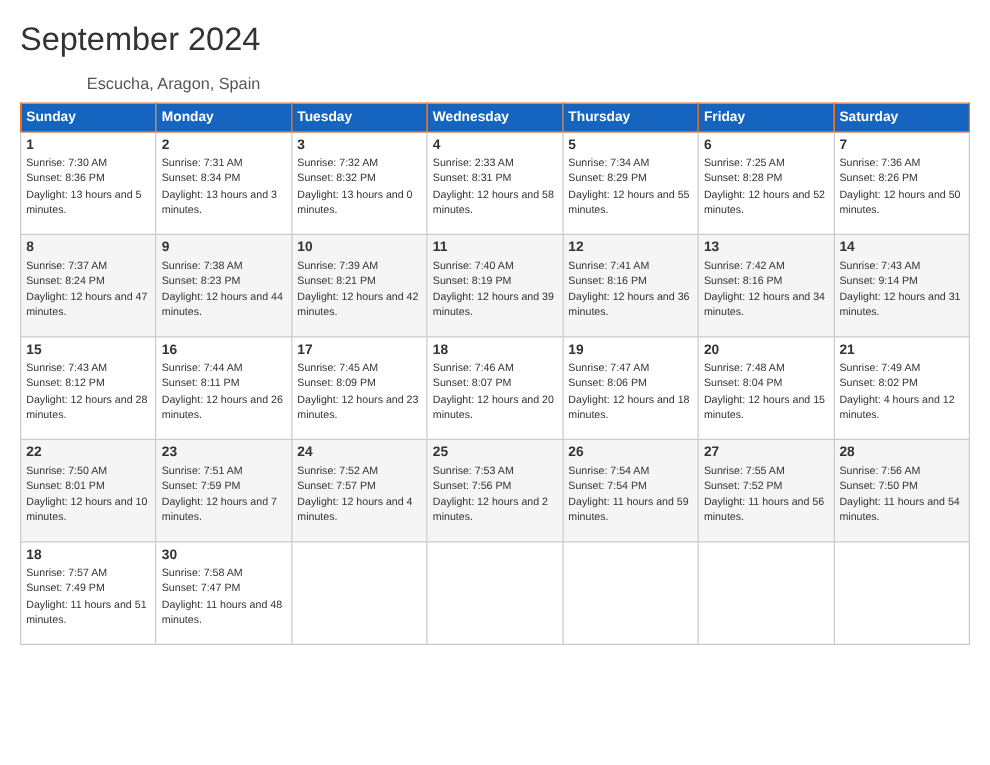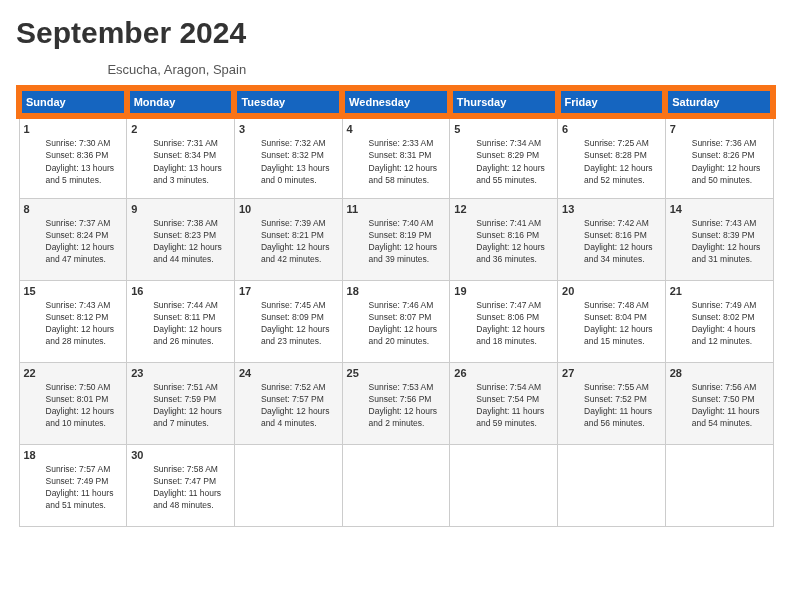--- a/index.html
+++ b/index.html
@@ -37,42 +37,42 @@
       color: #1565c0;
     }
     .logo-icon {
       width: 32px;
       height: 28px;
     }
     .title-block {
       text-align: right;
     }
     .month-title {
-      font-size: 30px;
-      font-weight: bold;
+      font-size: 26px;
+      font-weight: normal;
       color: #333;
     }
     .subtitle {
       font-size: 13px;
       color: #555;
       margin-top: 12px;
     }
     table {
       width: 100%;
       border-collapse: collapse;
       table-layout: fixed;
     }
     th {
       background-color: #1565c0;
       color: #fff;
       font-size: 11px;
       font-weight: bold;
       padding: 5px 4px;
       text-align: left;
-      border: 6px solid #f97316;
+      border: 1px solid #f97316;
     }
     td {
       vertical-align: top;
       font-size: 8.5px;
       color: #333;
       padding: 4px 4px;
       border: 1px solid #ccc;
       background: #fff;
       height: 82px;
     }
@@ -80,21 +80,20 @@
       background: #f5f5f5;
     }
     .day-num {
       font-size: 11px;
       font-weight: bold;
       display: block;
       margin-bottom: 2px;
     }
     .day-info {
       line-height: 1.45;
-      margin-left: 22px;
     }
     .empty-cell {
       background: #fff !important;
     }
   </style>
 </head>
 <body>
 
 <div class="page">
   <div class="header">
@@ -221,21 +220,21 @@
         <div class="day-info">
           <span>Sunrise: 7:42 AM</span><br>
           <span>Sunset: 8:16 PM</span><br>
           <span>Daylight: 12 hours and 34 minutes.</span>
         </div>
       </td>
           <td>
         <span class="day-num">14</span>
         <div class="day-info">
           <span>Sunrise: 7:43 AM</span><br>
-          <span>Sunset: 8:39 PM</span><br>
+          <span>Sunset: 9:14 PM</span><br>
           <span>Daylight: 12 hours and 31 minutes.</span>
         </div>
       </td>
         </tr>
         <tr>
           <td>
         <span class="day-num">15</span>
         <div class="day-info">
           <span>Sunrise: 7:43 AM</span><br>
           <span>Sunset: 8:12 PM</span><br>

